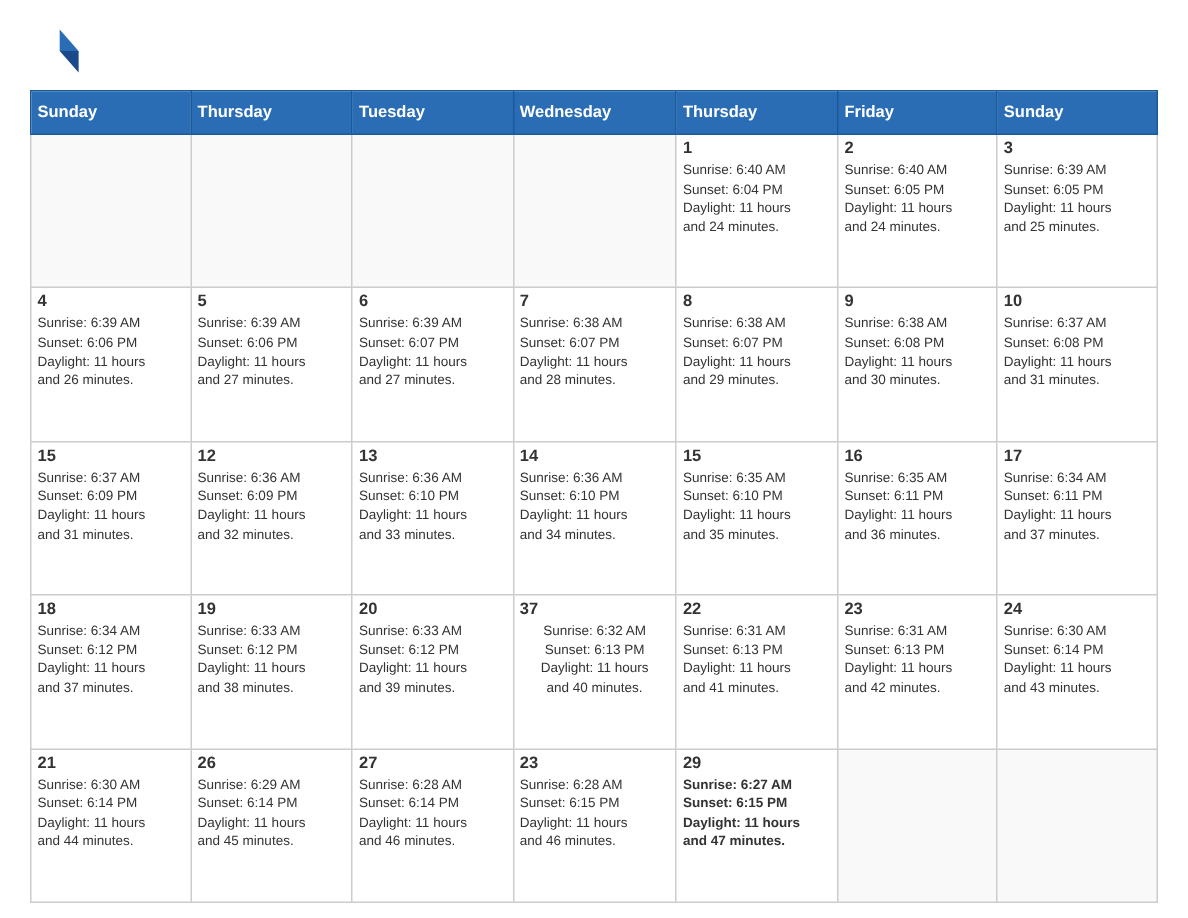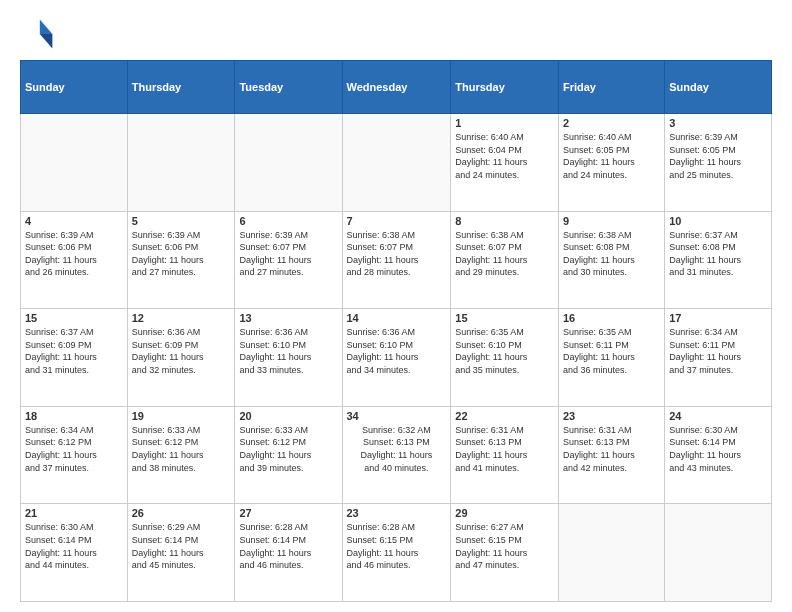--- a/index.html
+++ b/index.html
@@ -67,21 +67,21 @@
     table {
       width: 100%;
       border-collapse: collapse;
       flex: 1;
     }
     thead th {
       background-color: #2a6db5;
       color: #fff;
       font-size: 11px;
       font-weight: bold;
-      padding: 20px 4px;
+      padding: 8px 4px;
       border: 1px solid #1a5a9a;
       text-align: left;
     }
     tbody tr {
       border-bottom: 1px solid #ccc;
     }
     tbody td {
       border: 1px solid #ccc;
       vertical-align: top;
       padding: 3px 4px;
@@ -286,21 +286,21 @@
 and 38 minutes.</div>
             </td>
             <td>
               <span class="day-number">20</span>
               <div class="day-info" style="white-space: pre-line;">Sunrise: 6:33 AM
 Sunset: 6:12 PM
 Daylight: 11 hours
 and 39 minutes.</div>
             </td>
             <td>
-              <span class="day-number">34</span>
+              <span class="day-number">37</span>
               <div class="day-info" style="white-space: pre-line; text-align: center;">Sunrise: 6:32 AM
 Sunset: 6:13 PM
 Daylight: 11 hours
 and 40 minutes.</div>
             </td>
             <td>
               <span class="day-number">22</span>
               <div class="day-info" style="white-space: pre-line;">Sunrise: 6:31 AM
 Sunset: 6:13 PM
 Daylight: 11 hours
@@ -345,21 +345,21 @@
             </td>
             <td>
               <span class="day-number">23</span>
               <div class="day-info" style="white-space: pre-line;">Sunrise: 6:28 AM
 Sunset: 6:15 PM
 Daylight: 11 hours
 and 46 minutes.</div>
             </td>
             <td>
               <span class="day-number">29</span>
-              <div class="day-info" style="white-space: pre-line;">Sunrise: 6:27 AM
+              <div class="day-info" style="white-space: pre-line; font-weight: bold;">Sunrise: 6:27 AM
 Sunset: 6:15 PM
 Daylight: 11 hours
 and 47 minutes.</div>
             </td>
             <td class="empty"></td>
             <td class="empty"></td>
           </tr>
         </tbody>
     </table>
   </div>

